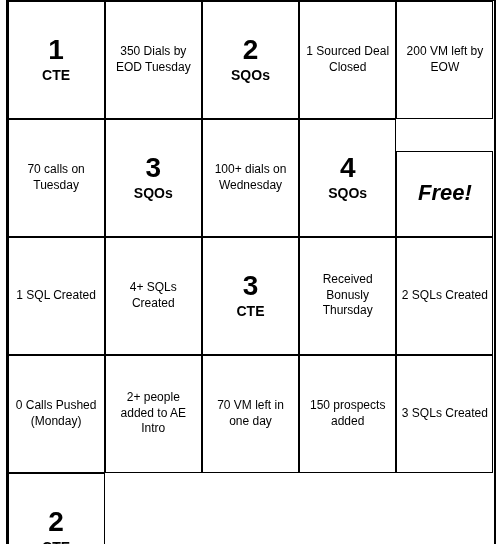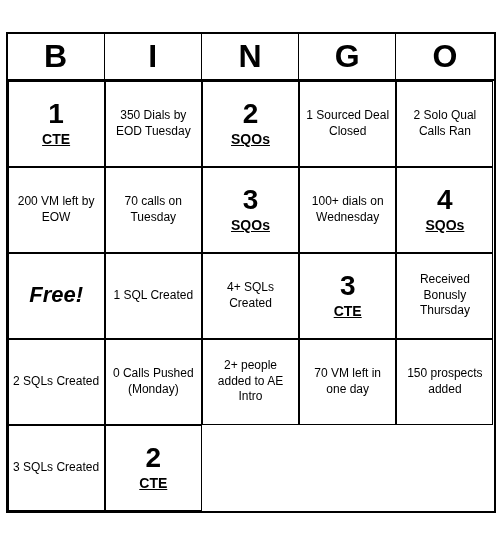--- a/index.html
+++ b/index.html
@@ -66,27 +66,27 @@
 
     .cell-big {
       font-size: 28px;
       font-weight: bold;
       line-height: 1.1;
     }
 
     .cell-label {
       font-size: 14px;
       font-weight: bold;
-      text-decoration: underline;
     }
 
     .free-cell {
       font-size: 22px;
       font-weight: bold;
       font-style: italic;
+      margin-top: 32px;
     }
   </style>
 </head>
 <body>
 
 <div class="bingo-card">
   <div class="bingo-header">
     <div class="bingo-header-cell">B</div>
     <div class="bingo-header-cell">I</div>
     <div class="bingo-header-cell">N</div>
@@ -100,23 +100,20 @@
       </div>
       <div class="bingo-cell">
         <span>350 Dials by EOD Tuesday</span>
       </div>
       <div class="bingo-cell large-text">
         <span class="cell-big">2</span>
         <span class="cell-label">SQOs</span>
       </div>
       <div class="bingo-cell">
         <span>1 Sourced Deal Closed</span>
-      </div>
-      <div class="bingo-cell">
-        <span>2 Solo Qual Calls Ran</span>
       </div>
       <div class="bingo-cell">
         <span>200 VM left by EOW</span>
       </div>
       <div class="bingo-cell">
         <span>70 calls on Tuesday</span>
       </div>
       <div class="bingo-cell large-text">
         <span class="cell-big">3</span>
         <span class="cell-label">SQOs</span>

